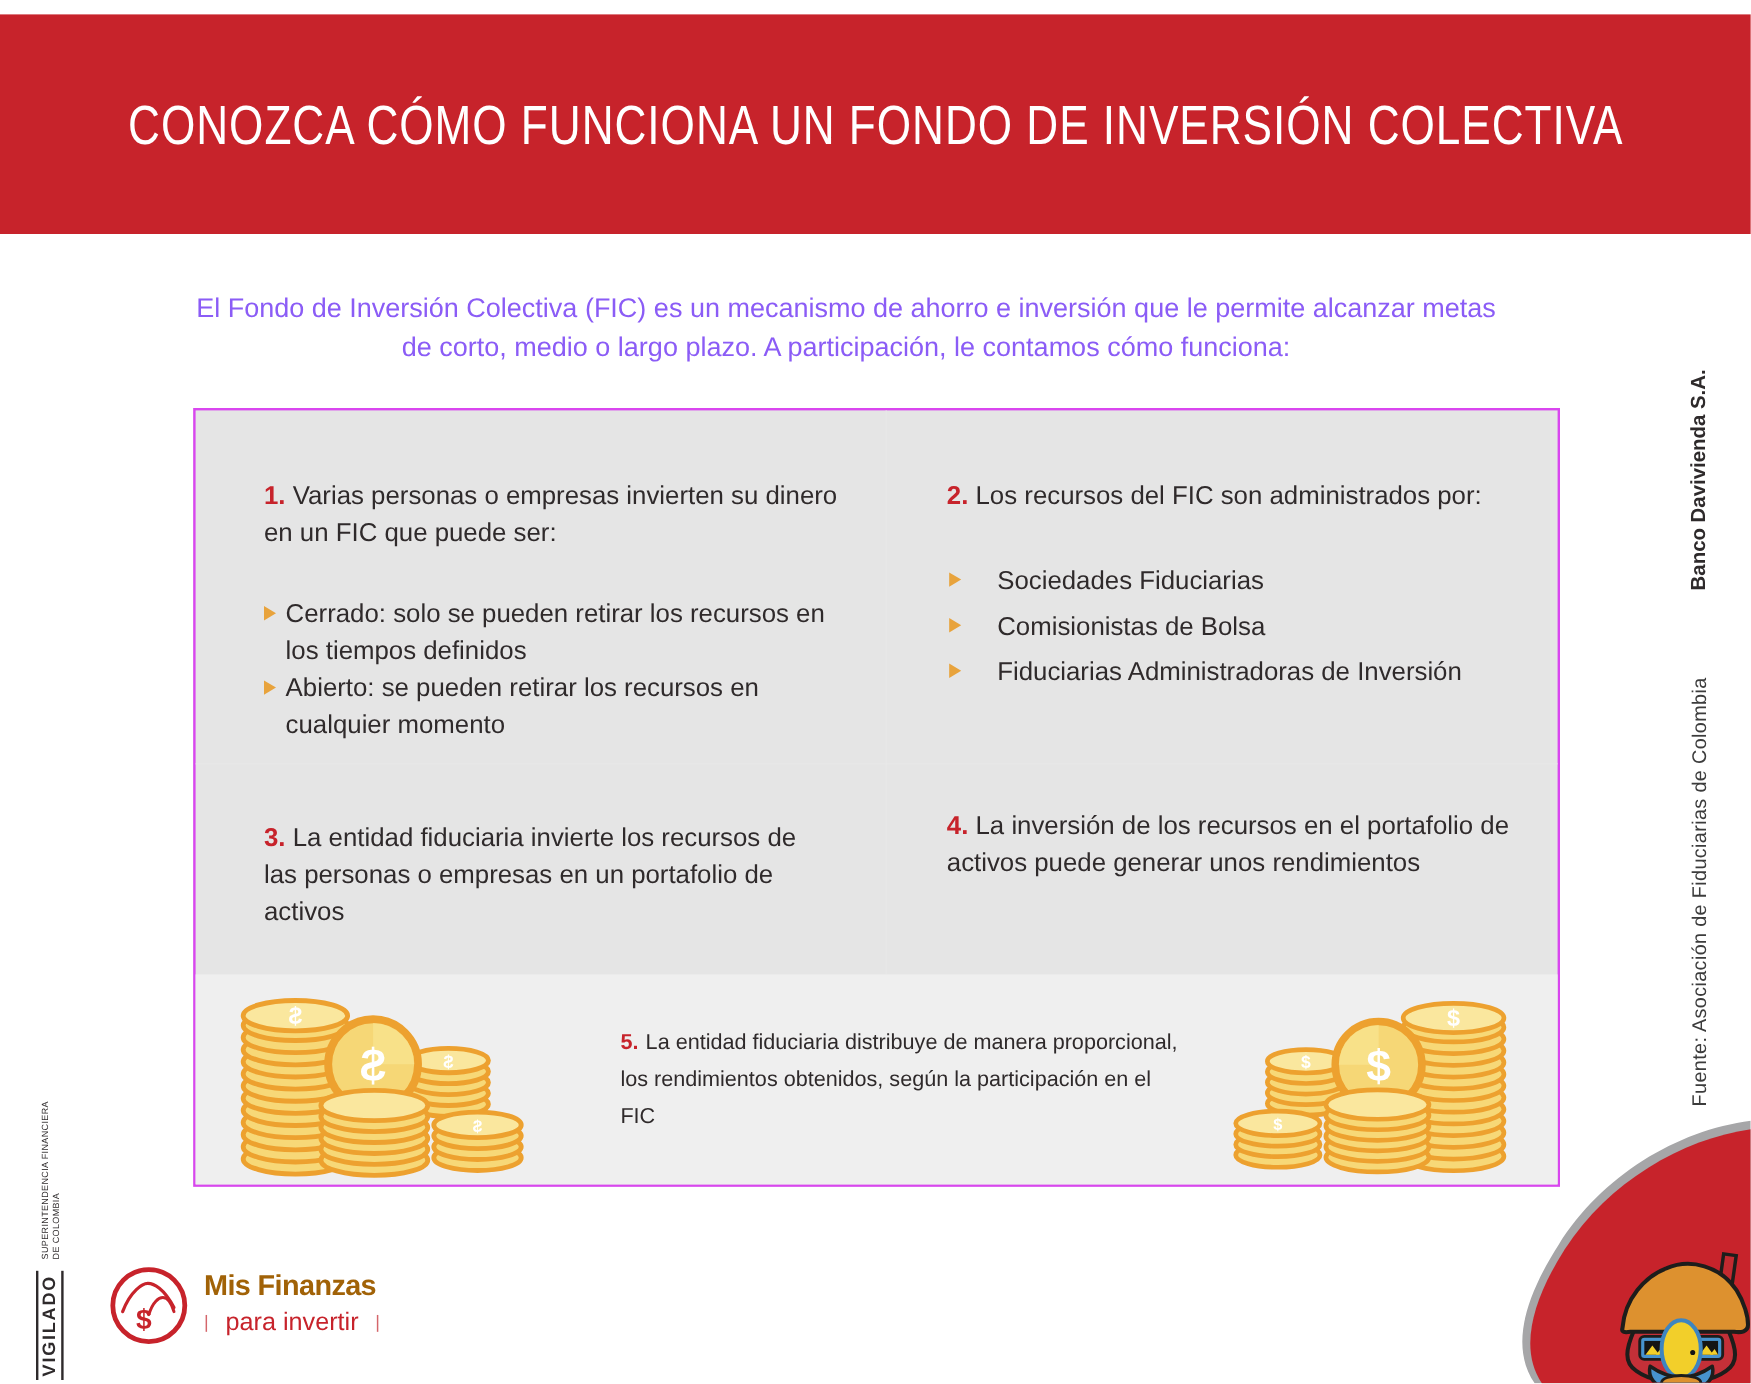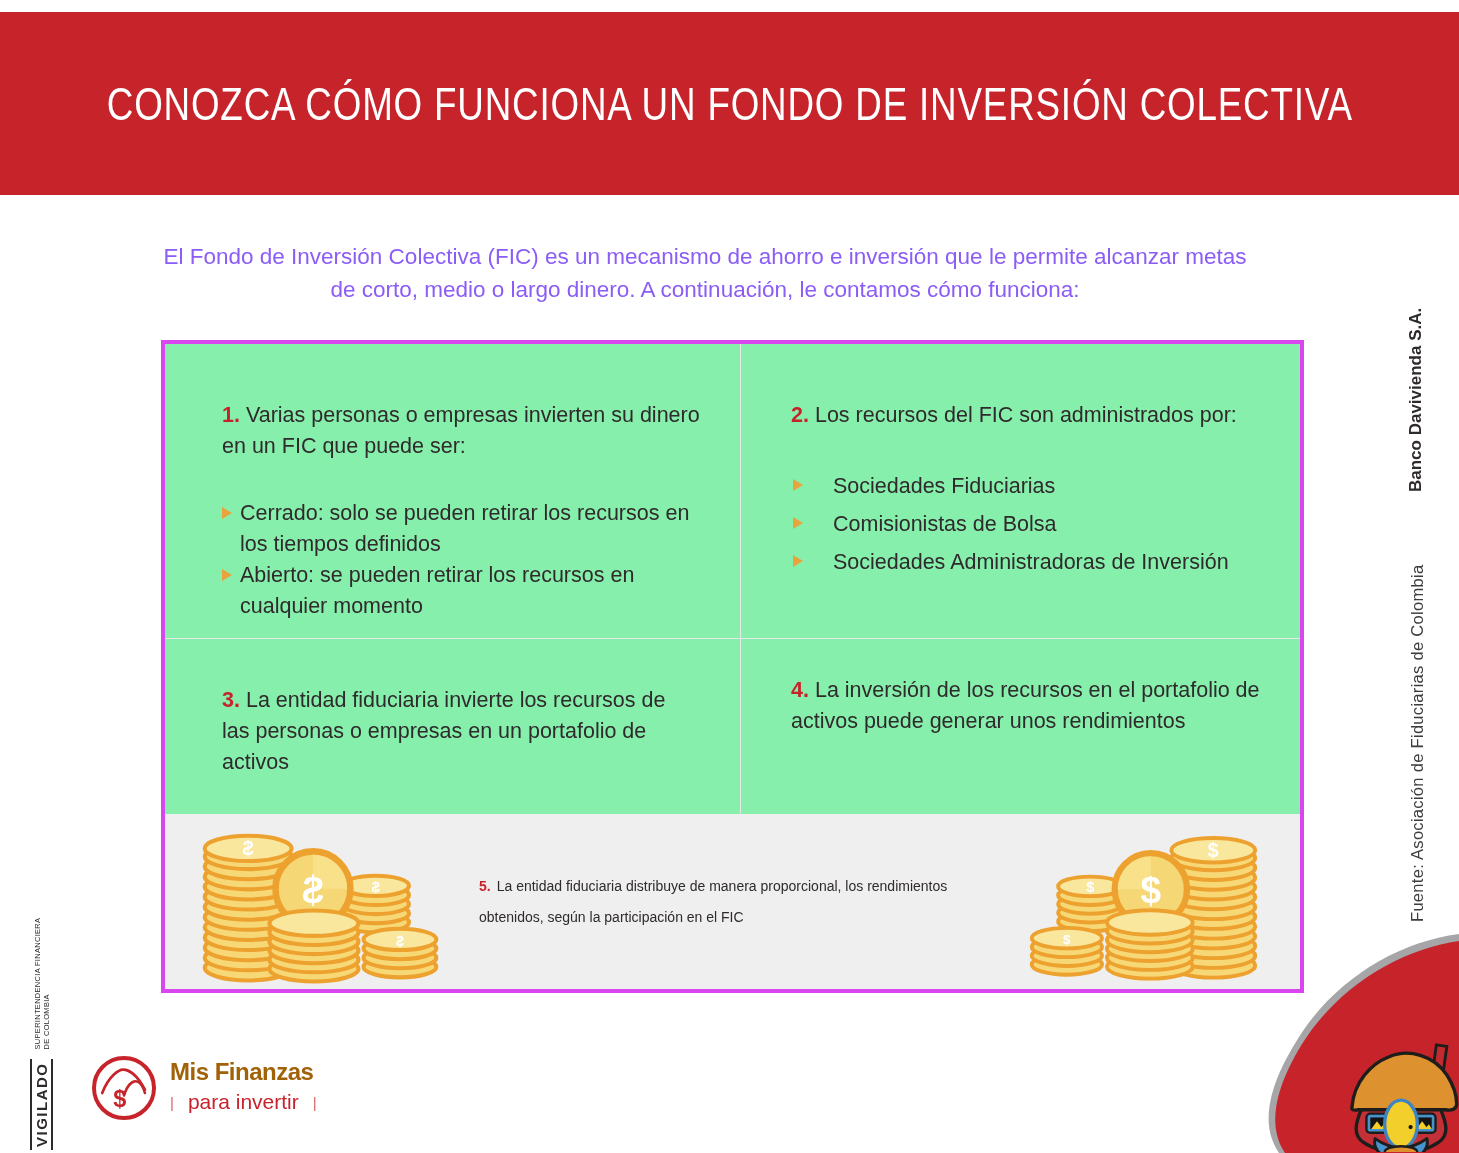--- a/index.html
+++ b/index.html
@@ -9,39 +9,39 @@
   }
   
   .banner{position:absolute;left:0;top:12px;width:1459px;height:183px;background:#c7232b;
     display:flex;align-items:center;justify-content:center;}
   .banner h1{margin:0;font-size:46px;font-weight:normal;color:#ffffff;white-space:nowrap;
     transform:scaleX(.8);transform-origin:center;letter-spacing:1px;}
   
   .intro{position:absolute;left:85px;top:240px;width:1240px;text-align:center;
     font-size:22.5px;line-height:33px;color:#8b5cf6;}
   
-  .grid{position:absolute;left:161px;top:340px;width:1135px;border:4px solid #d946ef;
-    display:grid;grid-template-columns:576px 559px;background:#86efac;}
+  .grid{position:absolute;left:161px;top:340px;width:1135px;border:2px solid #d946ef;
+    display:grid;grid-template-columns:576px 559px;background:#e5e5e5;}
   .cell{box-sizing:border-box;font-size:21.5px;line-height:31px;}
   .c1{height:295px;border-right:1px solid #e8e8e8;border-bottom:1px solid #e8e8e8;padding:56px 40px 0 57px;}
   .c2{height:295px;border-bottom:1px solid #e8e8e8;padding:56px 30px 0 50px;}
   .c3{height:175px;border-right:1px solid #e8e8e8;padding:46px 60px 0 57px;}
   .c4{height:175px;padding:36px 40px 0 50px;}
   .step p{margin:0;}
   .num{color:#c7232b;font-weight:bold;margin-right:6px;}
   .bullets{margin-top:36px;}
   .bullet{position:relative;padding-left:18px;}
   .bullet .tri{position:absolute;left:0;top:9px;width:0;height:0;
     border-left:10px solid #e8a33c;border-top:6.5px solid transparent;border-bottom:6.5px solid transparent;}
   .c2 .bullet{padding-left:42px;line-height:38px;}
   .c2 .bullet .tri{left:2px;top:12px;}
   
   .band{grid-column:1 / 3;height:175px;background:#efefef;display:flex;align-items:center;}
   .coins-left{margin-left:16px;flex:0 0 auto;}
-  .step5{width:472px;margin-left:20px;font-size:14px;line-height:31px;}
+  .step5{width:472px;margin-left:60px;font-size:18px;line-height:31px;}
   .coins-right{margin-left:auto;margin-right:34px;flex:0 0 auto;}
   
   .vert{position:absolute;transform:rotate(-90deg);transform-origin:left top;white-space:nowrap;}
   .brand-vert{left:1406px;top:492px;font-size:17px;font-weight:bold;color:#2e2a2b;}
   .source-vert{left:1408px;top:922px;font-size:16.5px;color:#3c3c3c;letter-spacing:.3px;}
   
   .vigilado{position:absolute;left:30px;top:1150px;transform:rotate(-90deg);transform-origin:left top;
     display:flex;align-items:center;gap:10px;white-space:nowrap;}
   .vigilado .word{font-size:15px;font-weight:bold;letter-spacing:1.5px;color:#2e2a2b;
     border-top:2px solid #2e2a2b;border-bottom:2px solid #2e2a2b;padding:1px 3px;}
@@ -115,39 +115,39 @@
     </g>
   </defs>
 </svg>
 
 <div class="banner">
   <h1>CONOZCA CÓMO FUNCIONA UN FONDO DE INVERSIÓN COLECTIVA</h1>
 </div>
 
 <div class="intro">
   <div>El Fondo de Inversión Colectiva (FIC) es un mecanismo de ahorro e inversión que le permite alcanzar metas</div>
-  <div>de corto, medio o largo dinero. A continuación, le contamos cómo funciona:</div>
+  <div>de corto, medio o largo plazo. A participación, le contamos cómo funciona:</div>
 </div>
 
 <div class="grid">
 
   <div class="cell c1 step">
     <p><span class="num">1.</span><span>Varias personas o empresas invierten su dinero en un FIC que puede ser:</span></p>
     <div class="bullets">
       <div class="bullet"><span class="tri"></span><span>Cerrado: solo se pueden retirar los recursos en los tiempos definidos</span></div>
       <div class="bullet"><span class="tri"></span><span>Abierto: se pueden retirar los recursos en cualquier momento</span></div>
     </div>
   </div>
 
   <div class="cell c2 step">
     <p><span class="num">2.</span><span>Los recursos del FIC son administrados por:</span></p>
     <div class="bullets">
       <div class="bullet"><span class="tri"></span><span>Sociedades Fiduciarias</span></div>
       <div class="bullet"><span class="tri"></span><span>Comisionistas de Bolsa</span></div>
-      <div class="bullet"><span class="tri"></span><span>Sociedades Administradoras de Inversión</span></div>
+      <div class="bullet"><span class="tri"></span><span>Fiduciarias Administradoras de Inversión</span></div>
     </div>
   </div>
 
   <div class="cell c3 step">
     <p><span class="num">3.</span><span>La entidad fiduciaria invierte los recursos de las personas o empresas en un portafolio de activos</span></p>
   </div>
 
   <div class="cell c4 step">
     <p><span class="num">4.</span><span>La inversión de los recursos en el portafolio de activos puede generar unos rendimientos</span></p>
   </div>

